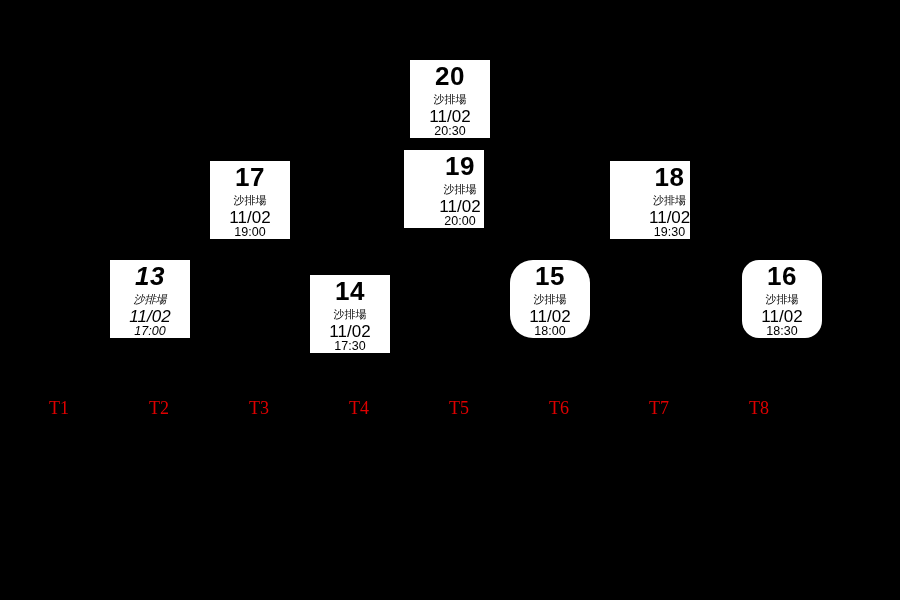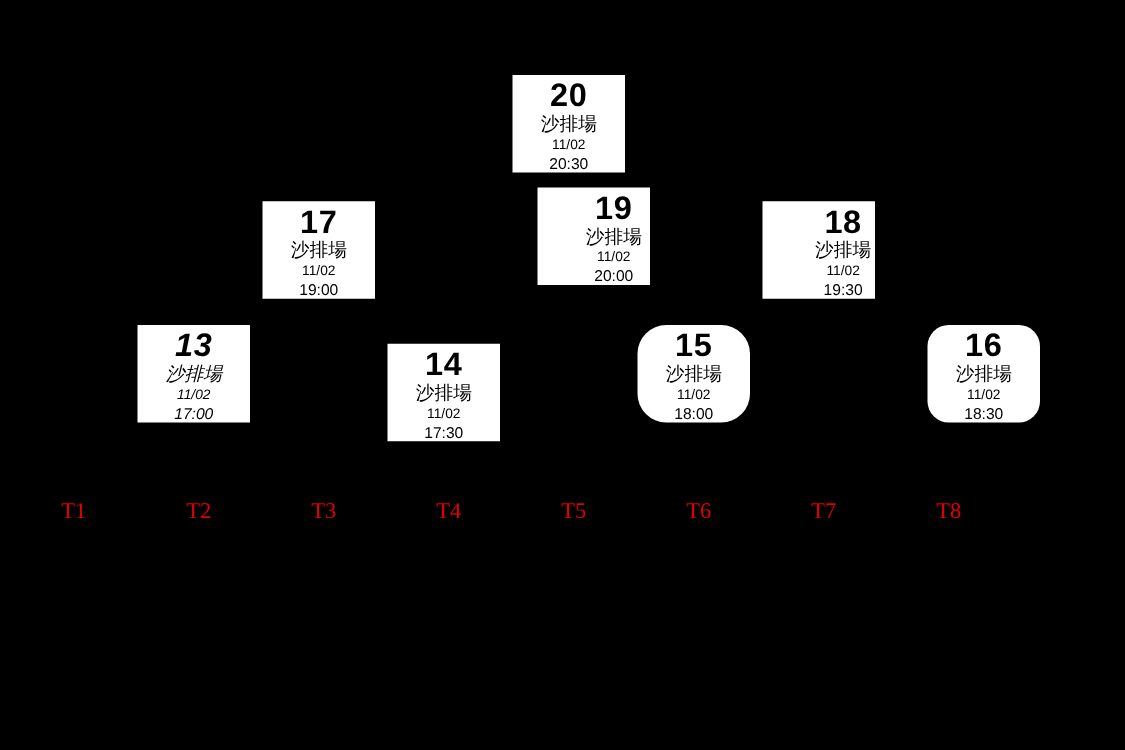--- a/index.html
+++ b/index.html
@@ -10,55 +10,55 @@
   .stage {
     position: relative;
     width: 900px;
     height: 600px;
     background: #000000;
     overflow: hidden;
     font-family: "Liberation Sans", "DejaVu Sans", sans-serif;
   }
   .card {
     position: absolute;
-    width: 90px;
+    width: 80px;
     height: 78px;
     background: #ffffff;
     color: #000000;
     text-align: center;
     box-sizing: border-box;
     padding-top: 2px;
     cursor: pointer;
   }
   .card .num {
     font-size: 26px;
     font-weight: bold;
     line-height: 28px;
     letter-spacing: 0.5px;
   }
   .card .venue {
-    font-size: 15px;
+    font-size: 11px;
     line-height: 19px;
   }
   .card .date {
-    font-size: 11px;
+    font-size: 17px;
     line-height: 15px;
   }
   .card .time {
     font-size: 12.5px;
     line-height: 15px;
   }
   
   .m13 { left: 110px; top: 260px; font-style: italic; }
   .m14 { left: 310px; top: 275px; }
   .m15 { left: 510px; top: 260px; border-radius: 23px; }
   .m16 { left: 742px; top: 260px; border-radius: 17px; }
   .m17 { left: 210px; top: 161px; }
   .m18 { left: 610px; top: 161px; padding-left: 39px; }
-  .m19 { left: 430px; top: 150px; padding-left: 32px; }
+  .m19 { left: 404px; top: 150px; padding-left: 32px; }
   .m20 { left: 410px; top:  60px; }
 
   .slots {
     position: absolute;
     left: 0;
     top: 398px;
     width: 900px;
     height: 22px;
   }
   .slot {

